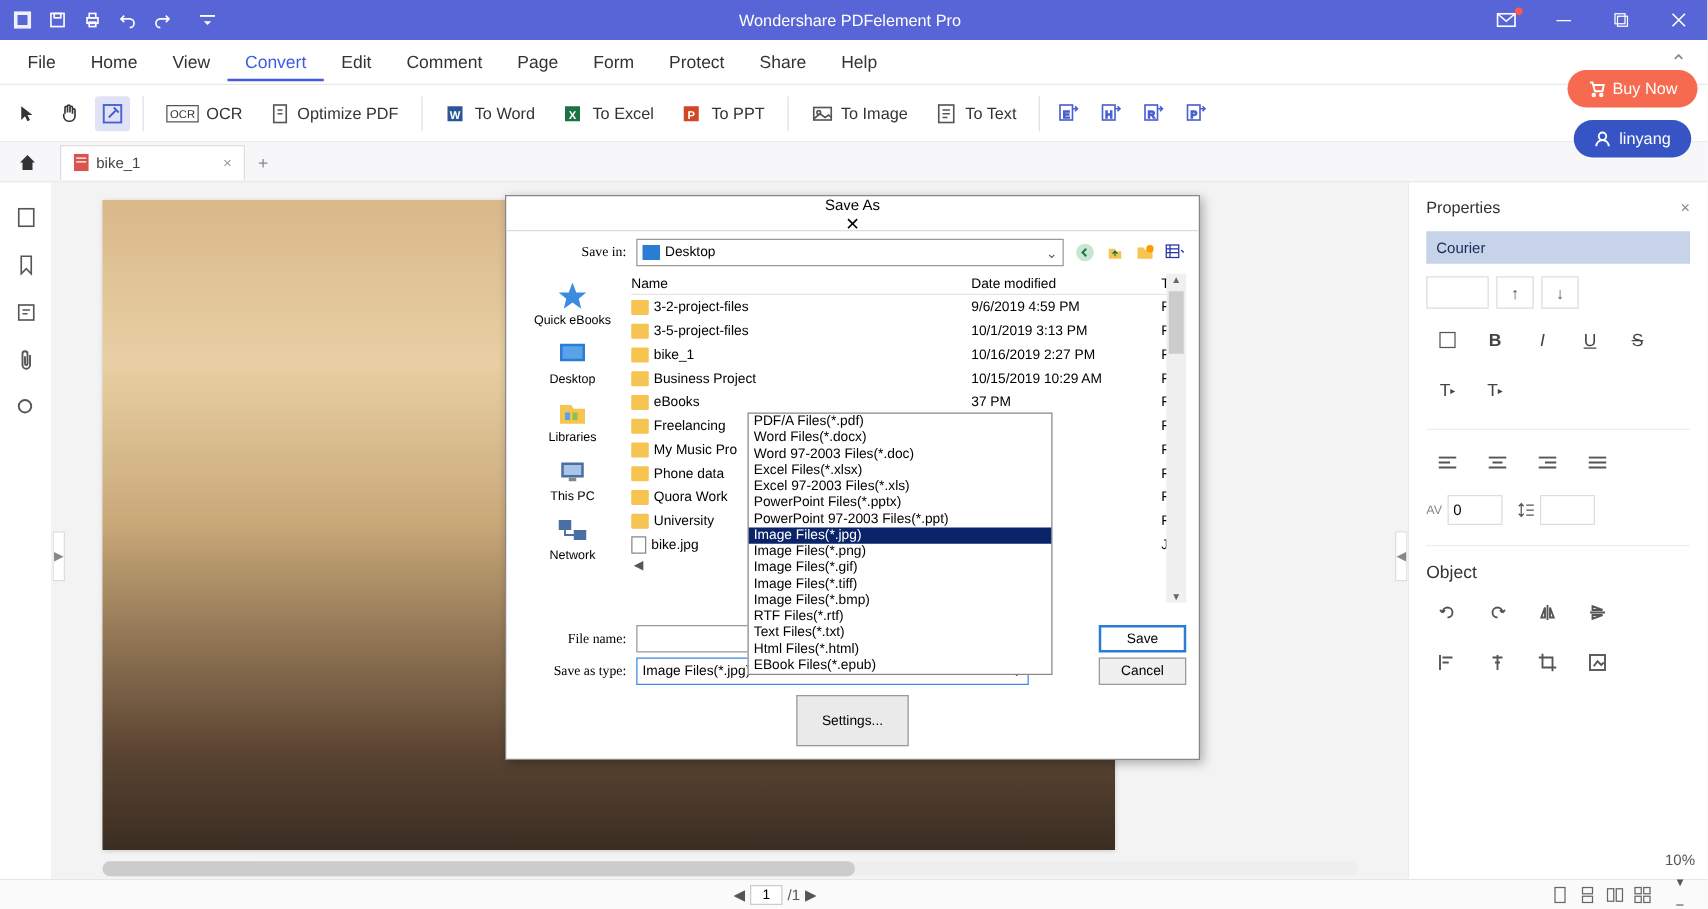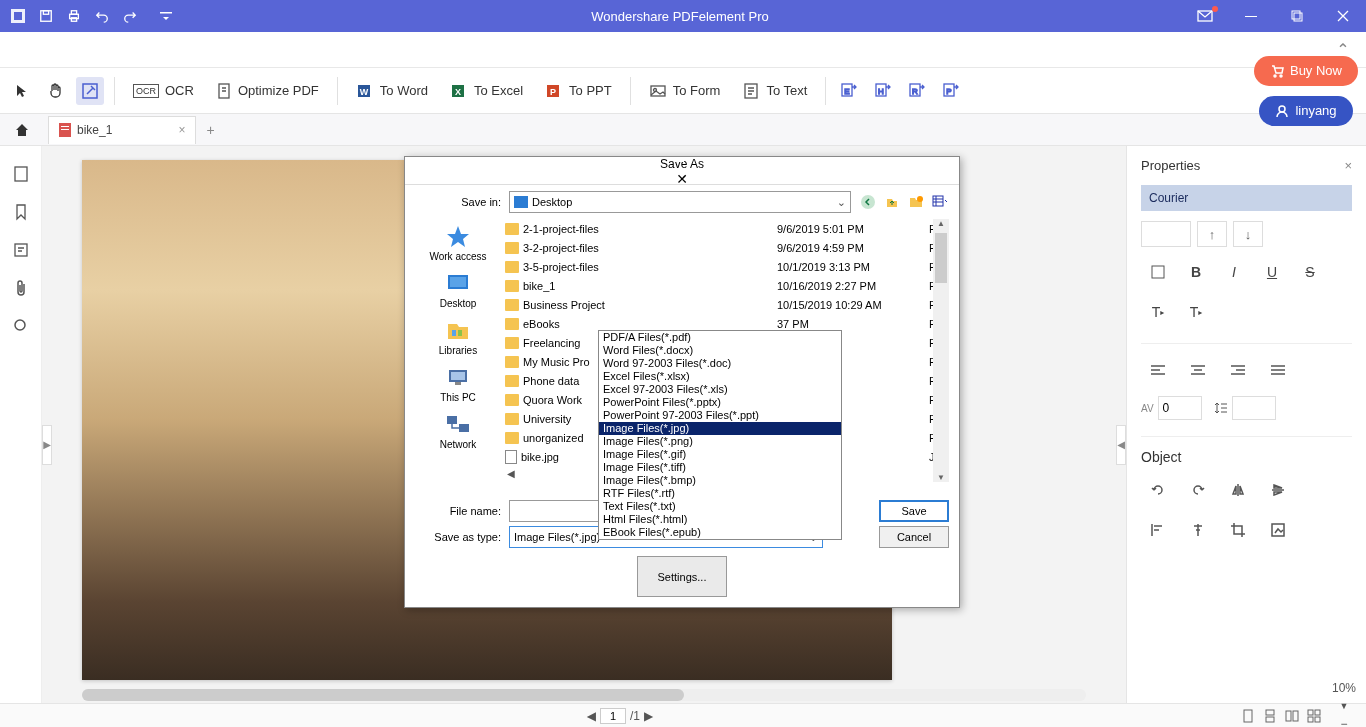--- a/index.html
+++ b/index.html
@@ -79,21 +79,21 @@
 
 
 .dialog { position: absolute; left: 404px; top: 156px; width: 556px; height: 452px; background: #fff; border: 1px solid #888; box-shadow: 2px 2px 8px rgba(0,0,0,0.3); z-index: 100; display:flex; flex-direction:column;}
 .dlg-title { height: 28px; display: flex; align-items: center; padding: 0 6px; border-bottom: 1px solid #ddd; font-size: 12px; flex-direction: column; }
 .dlg-logo { width:16px; height:16px; background:#4a5fd0; margin-right:6px; position:relative;}
 .dlg-logo::after{content:"";position:absolute;inset:3px;border:2px solid #fff;border-right:none;border-bottom:none;}
 .dlg-title-text { flex:1; }
 .dlg-close { cursor:pointer; padding:0 6px; font-size:14px;}
 .dlg-body { flex:1; display:flex; flex-direction:column; padding: 6px 10px 10px; font-size:11px;}
 .dlg-row { display:flex; align-items:center; gap:8px; margin-bottom:6px;}
-.dlg-label { width:86px; text-align:right; }
+.dlg-label { width:86px; text-align:right;font-family:Liberation Serif, serif; }
 .dlg-select { flex:1; height:22px; border:1px solid #999; display:flex; align-items:center; padding:0 4px; gap:4px; background:#fff;}
 .dlg-select .disk { width:14px; height:12px; background:#2b7cd3; display:inline-block;}
 .dlg-select .chev { margin-left:auto; color:#555;}
 .dlg-nav-icons { display:flex; gap:6px; }
 .dlg-nav-icons span { width:18px; height:18px; display:flex; align-items:center; justify-content:center; cursor:pointer;}
 .dlg-main { flex:1; display:flex; gap:4px; }
 .dlg-places { width:86px; display:flex; flex-direction:column; gap:8px; align-items:center; padding-top:4px;}
 .place { display:flex; flex-direction:column; align-items:center; gap:2px; cursor:pointer; font-size:10px; text-align:center;}
 .place-icon { width:32px; height:26px; display:flex; align-items:center; justify-content:center;}
 .dlg-files { flex:1; border:0; position:relative; }
@@ -192,20 +192,33 @@
       </div>
     <div class="tb-btn">
         <svg width="12" height="12" stroke="#fff" stroke-width="1.3">
           <path d="M1 1 L11 11 M11 1 L1 11"></path>
         </svg>
       </div>
   </div>
 </div>
 
 <div class="menubar">
+  <div id="menu-container" style="display:flex;">
+      <div class="menu-item">File</div>
+      <div class="menu-item">Home</div>
+      <div class="menu-item">View</div>
+      <div class="menu-item active">Convert</div>
+      <div class="menu-item">Edit</div>
+      <div class="menu-item">Comment</div>
+      <div class="menu-item">Page</div>
+      <div class="menu-item">Form</div>
+      <div class="menu-item">Protect</div>
+      <div class="menu-item">Share</div>
+      <div class="menu-item">Help</div>
+    </div>
   <div class="menu-spacer"></div>
   <div class="menu-chevron">⌃</div>
 </div>
 
 <div class="toolbar">
   <div class="tool-icon-box">
       <svg width="16" height="16" fill="#333">
         <path d="M3 2 L3 13 L6 10 L8 14 L10 13 L8 9 L12 9 Z"></path>
       </svg>
     </div>
@@ -254,21 +267,21 @@
       </svg>
       <span>To PPT</span>
     </div>
   <div class="tool-sep"></div>
   <div class="tool-btn">
       <svg width="18" height="18" fill="none" stroke="#555" stroke-width="1.3">
         <rect x="2" y="4" width="14" height="10"></rect>
         <circle cx="6" cy="8" r="1.5"></circle>
         <path d="M2 13 L7 9 L11 12 L14 10 L16 12"></path>
       </svg>
-      <span>To Form</span>
+      <span>To Image</span>
     </div>
   <div class="tool-btn">
       <svg width="18" height="18" fill="none" stroke="#555" stroke-width="1.3">
         <rect x="3" y="2" width="12" height="14"></rect>
         <path d="M6 6 H12 M6 9 H12 M6 12 H10"></path>
       </svg>
       <span>To Text</span>
     </div>
   <div class="tool-sep"></div>
   <div class="tool-icon-box">
@@ -579,21 +592,21 @@
       </div>
     </div>
     <div class="dlg-main">
       <div class="dlg-places" id="places-list">
           <div class="place">
             <div class="place-icon">
               <svg width="28" height="24">
                 <path d="M14 2 L17 10 L25 10 L19 15 L21 23 L14 18 L7 23 L9 15 L3 10 L11 10 Z" fill="#3b8be0"></path>
               </svg>
             </div>
-            <div>Work access</div>
+            <div>Quick eBooks</div>
           </div>
           <div class="place">
             <div class="place-icon">
               <svg width="28" height="20">
                 <rect x="4" y="2" width="20" height="14" fill="#2b7cd3"></rect>
                 <rect x="6" y="4" width="16" height="10" fill="#5aa3e8"></rect>
               </svg>
             </div>
             <div>Desktop</div>
           </div>
@@ -622,27 +635,26 @@
               <svg width="28" height="22">
                 <rect x="3" y="3" width="10" height="8" fill="#4a6fa5"></rect>
                 <rect x="15" y="11" width="10" height="8" fill="#4a6fa5"></rect>
                 <path d="M8 11 V15 H20 V11" stroke="#4a6fa5" fill="none" stroke-width="1.5"></path>
               </svg>
             </div>
             <div>Network</div>
           </div>
         </div>
       <div class="dlg-files">
+        <div class="file-header">
+          <div class="fh-name">Name</div>
+          <div class="fh-date">Date modified</div>
+          <div class="fh-type">Ty</div>
+        </div>
         <div class="file-list" id="file-list">
-            <div class="file-row">
-              <span class="folder-ic"></span>
-              <span class="fname">2-1-project-files</span>
-              <span class="fdate">9/6/2019 5:01 PM</span>
-              <span class="ftype">Fil</span>
-            </div>
             <div class="file-row">
               <span class="folder-ic"></span>
               <span class="fname">3-2-project-files</span>
               <span class="fdate">9/6/2019 4:59 PM</span>
               <span class="ftype">Fil</span>
             </div>
             <div class="file-row">
               <span class="folder-ic"></span>
               <span class="fname">3-5-project-files</span>
               <span class="fdate">10/1/2019 3:13 PM</span>
@@ -687,26 +699,20 @@
             <div class="file-row">
               <span class="folder-ic"></span>
               <span class="fname">Quora Work</span>
               <span class="fdate">10 PM</span>
               <span class="ftype">Fil</span>
             </div>
             <div class="file-row">
               <span class="folder-ic"></span>
               <span class="fname">University</span>
               <span class="fdate">38 PM</span>
-              <span class="ftype">Fil</span>
-            </div>
-            <div class="file-row">
-              <span class="folder-ic"></span>
-              <span class="fname">unorganized</span>
-              <span class="fdate">39 PM</span>
               <span class="ftype">Fil</span>
             </div>
             <div class="file-row">
               <span class="file-ic"></span>
               <span class="fname">bike.jpg</span>
               <span class="fdate">:26 PM</span>
               <span class="ftype">JP</span>
             </div>
           </div>
         <div class="file-scroll-h">

